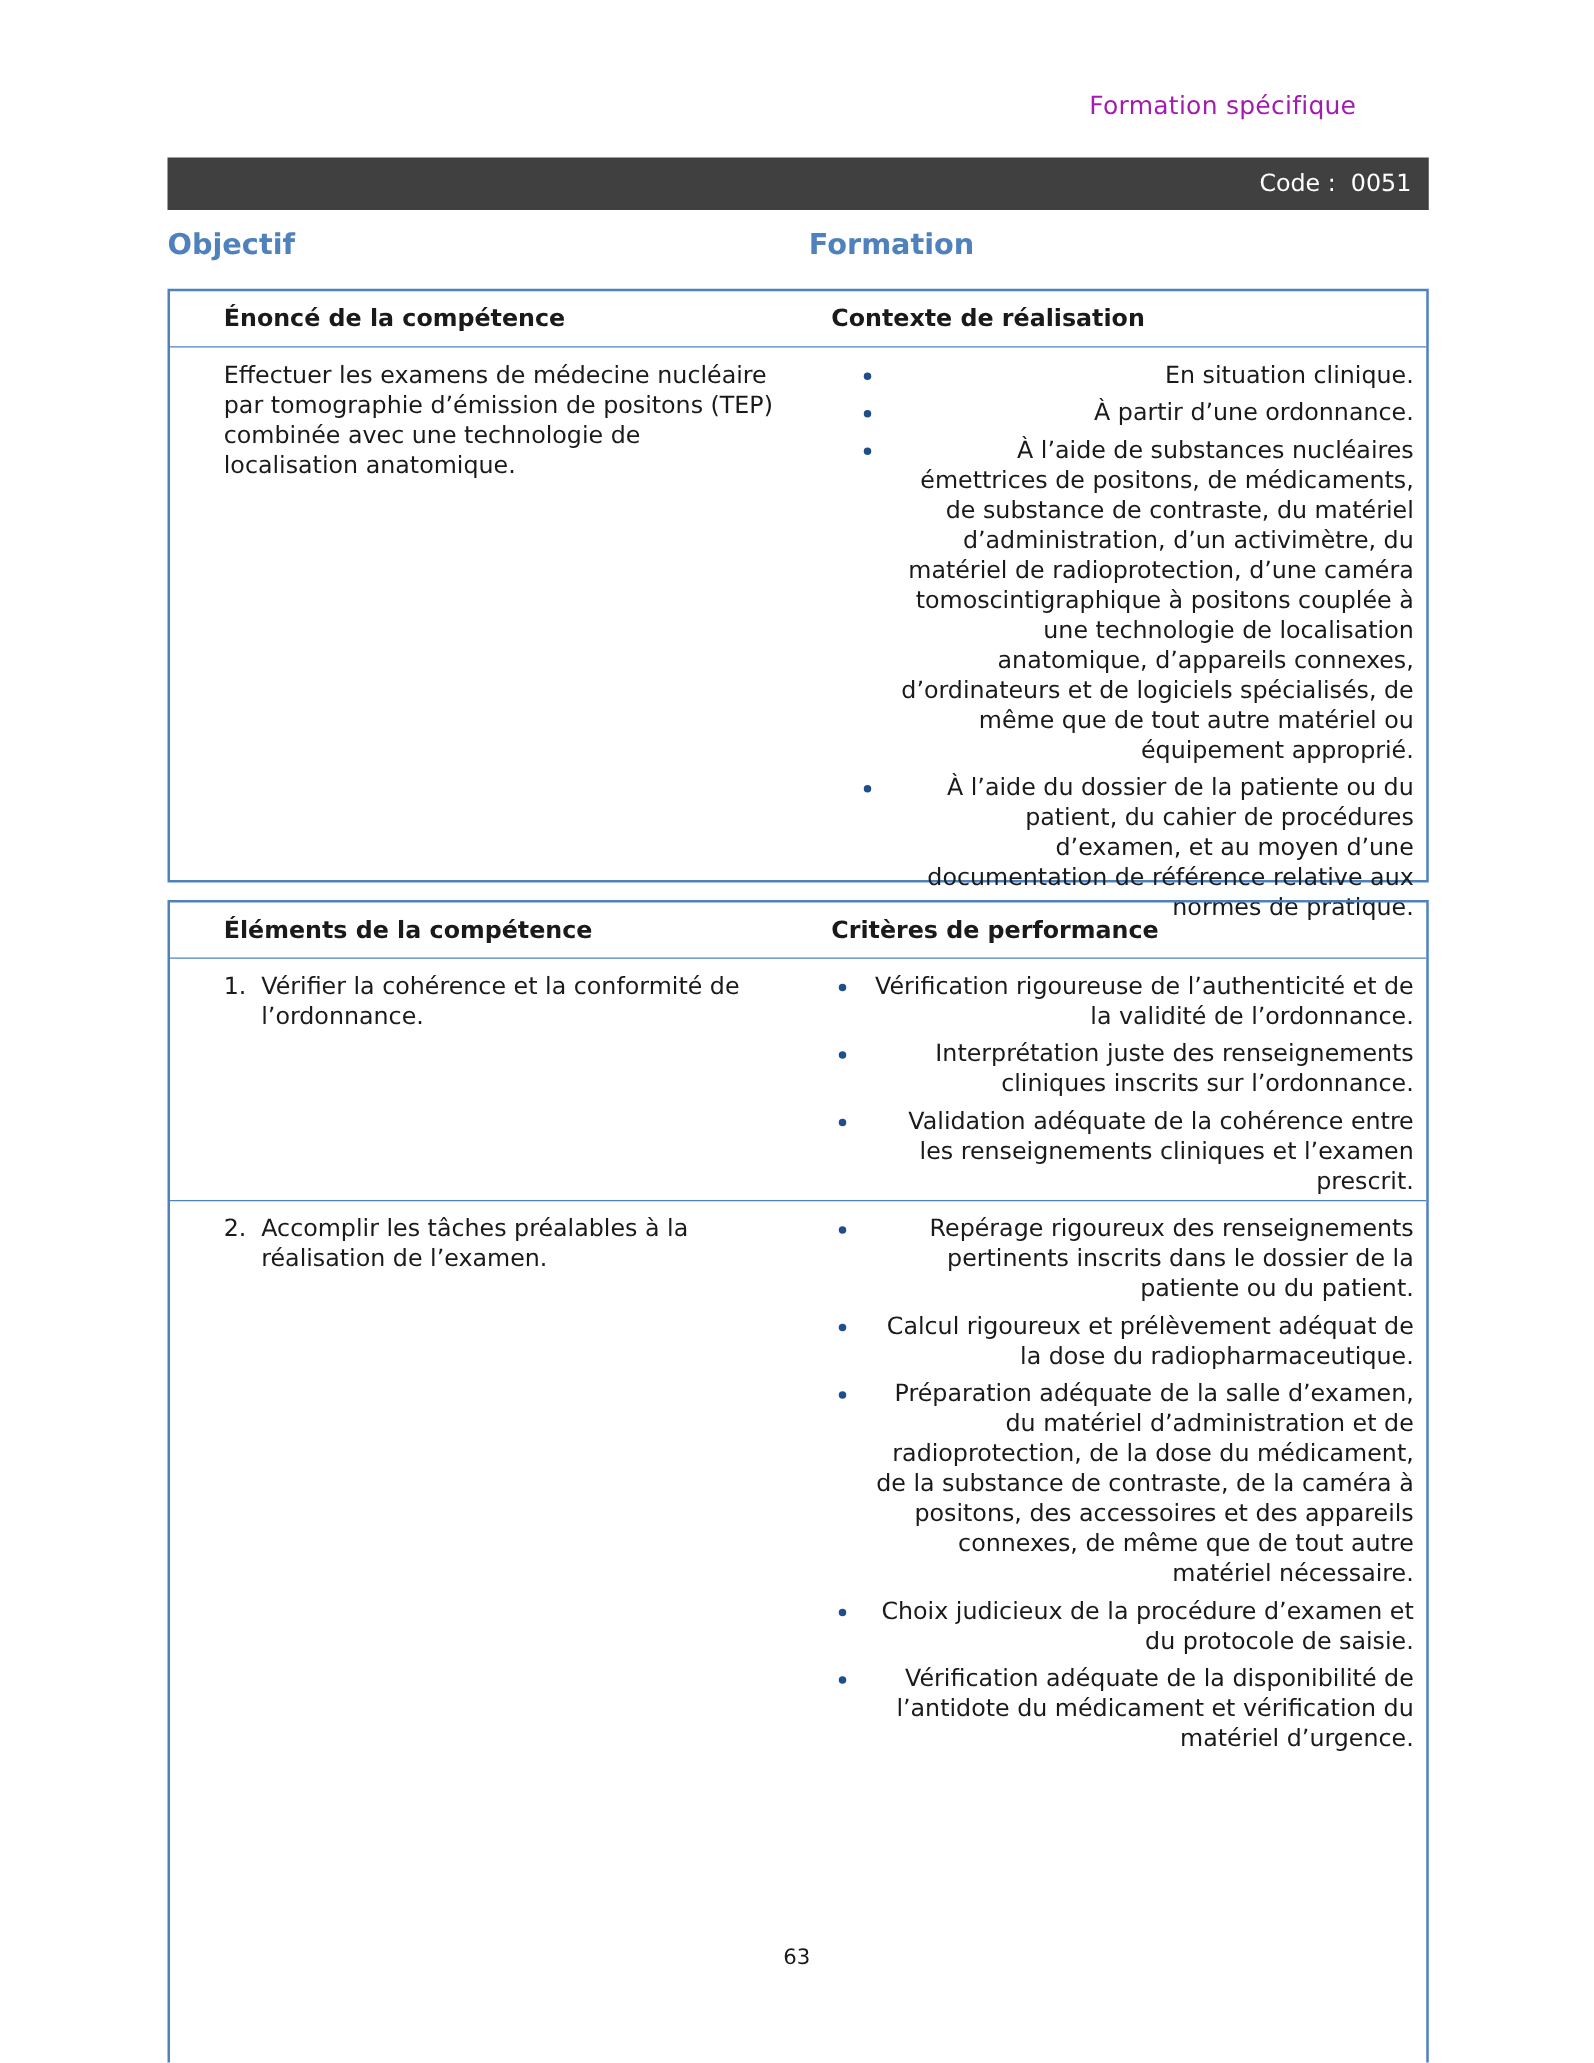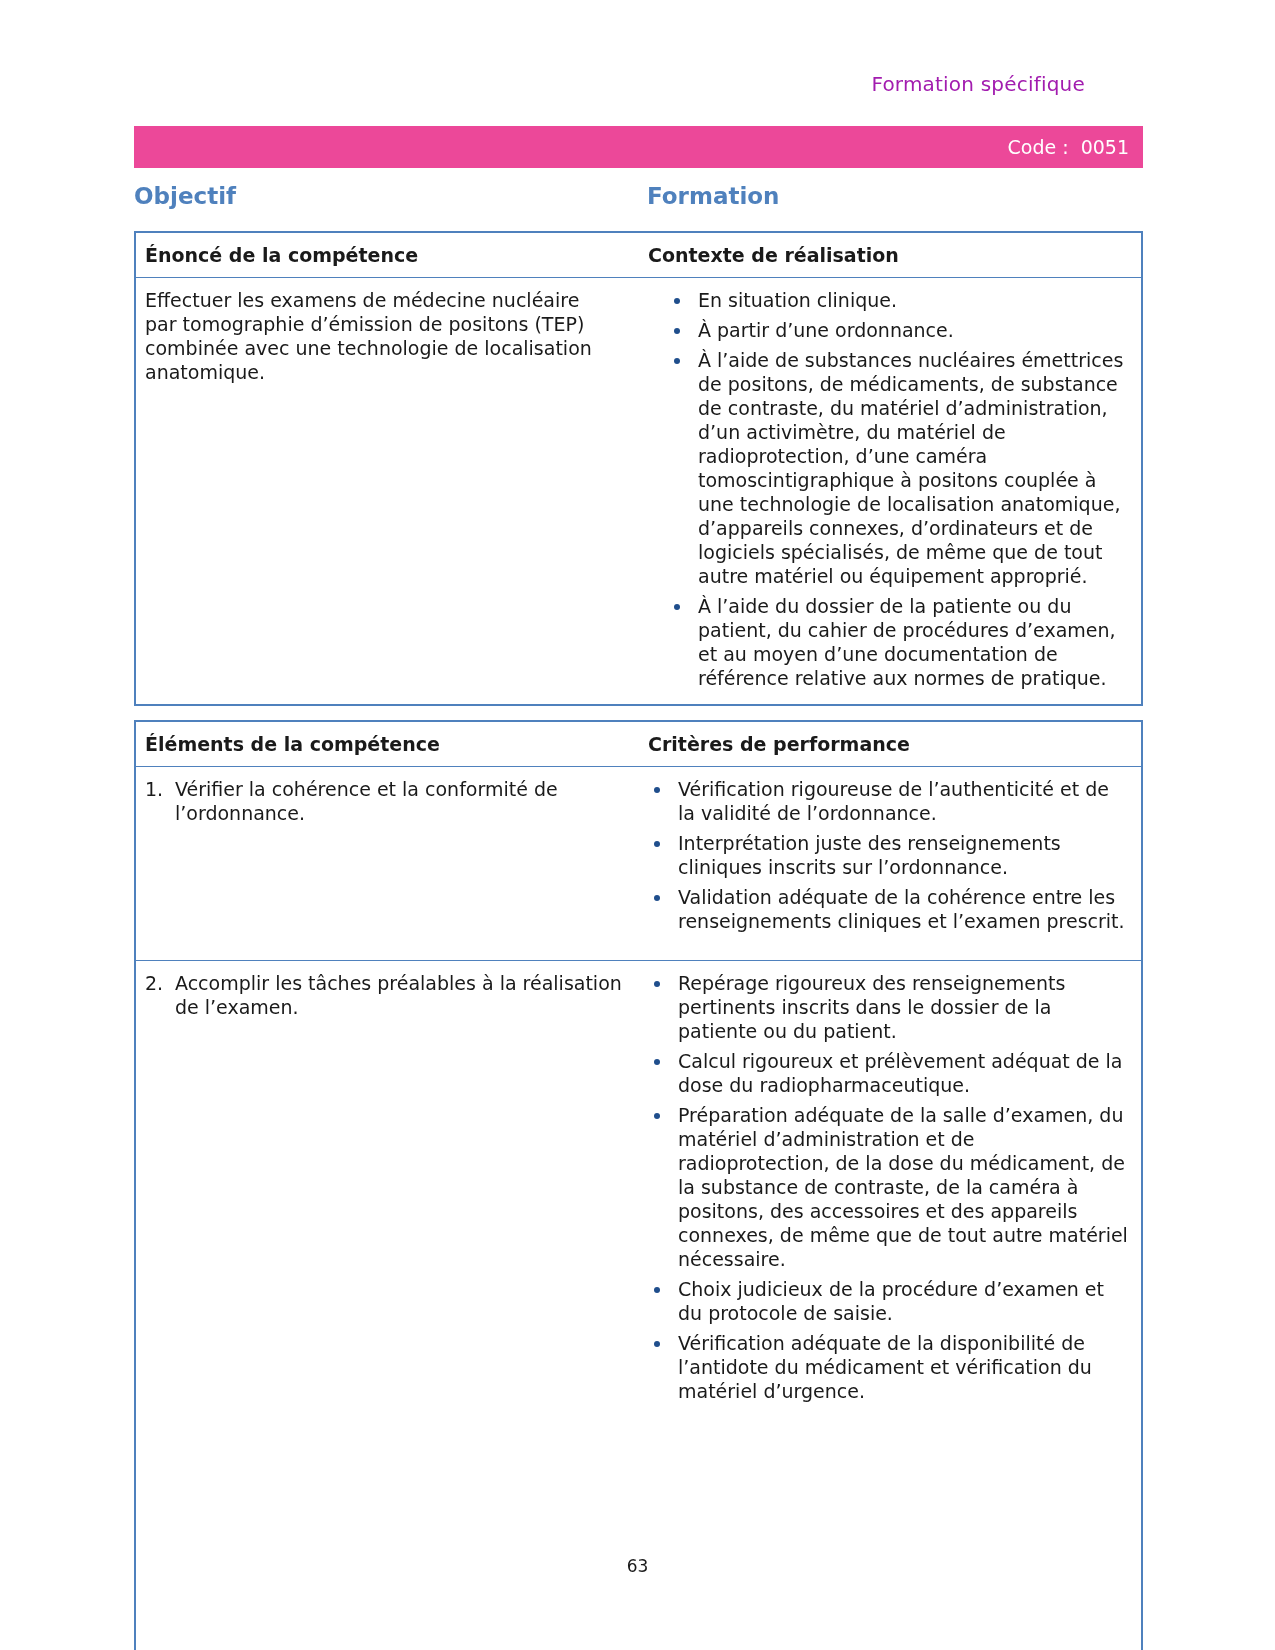--- a/index.html
+++ b/index.html
@@ -1,32 +1,32 @@
 <!DOCTYPE html>
 <html><head>
 <meta charset="utf-8">
 <style>
   html, body { margin: 0; padding: 0; background: #ffffff; }
   body { width: 1275px; height: 1650px; position: relative; font-family: "DejaVu Sans", sans-serif; color: #1a1a1a; overflow: hidden; }
   .running-head { position: absolute; top: 72px; right: 190px; font-size: 20px; color: #a21caf; letter-spacing: 0.2px; }
-  .code-bar { position: absolute; top: 126px; left: 134px; width: 1009px; height: 42px; background: #ec4899; color: #ffffff; font-size: 19px; display: flex; align-items: center; justify-content: flex-end; box-sizing: border-box; padding-right: 14px; }
+  .code-bar { position: absolute; top: 126px; left: 134px; width: 1009px; height: 42px; background: #404040; color: #ffffff; font-size: 19px; display: flex; align-items: center; justify-content: flex-end; box-sizing: border-box; padding-right: 14px; }
   .code-bar .code-value { margin-left: 12px; }
   .col-head { position: absolute; top: 183px; font-size: 23px; font-weight: bold; color: #4f81bd; }
   .col-head.left { left: 134px; }
   .col-head.right { left: 647px; }
   .tbl { position: absolute; left: 134px; width: 1009px; border: 2px solid #4f81bd; box-sizing: border-box; }
-  .tbl .row { display: flex; }
+  .tbl .row { display: flex; padding-left: 34px; }
   .tbl .row.head { border-bottom: 1px solid #4f81bd; height: 44px; align-items: center; }
   .tbl .row.sep { border-top: 1px solid #4f81bd; }
   .tbl .cell { box-sizing: border-box; padding: 0 10px 0 9px; }
   .tbl .cell.left { width: 501px; }
   .tbl .cell.right { width: 504px; padding-left: 11px; }
   .tbl .head .cell { font-weight: bold; font-size: 19px; }
   .body-text { font-size: 19px; line-height: 24px; }
-  ul.bullets { list-style: none; margin: 0; padding: 0; }
+  ul.bullets { list-style: none; margin: 0; padding: 0; text-align: right; }
   ul.bullets li { position: relative; padding-left: 30px; font-size: 19px; line-height: 24px; margin-bottom: 6px; }
   ul.bullets li::before { content: ""; position: absolute; left: 6px; top: 10px; width: 6px; height: 6px; border-radius: 50%; background: #1f4e8c; }
   .num-item { display: flex; font-size: 19px; line-height: 24px; }
   .num-item .num { width: 30px; flex: none; }
   .page-number { position: absolute; top: 1556px; left: 0; width: 1275px; text-align: center; font-size: 17px; color: #1a1a1a; }
 </style>
 </head>
 <body>
 
 <div class="running-head">Formation spécifique</div>

